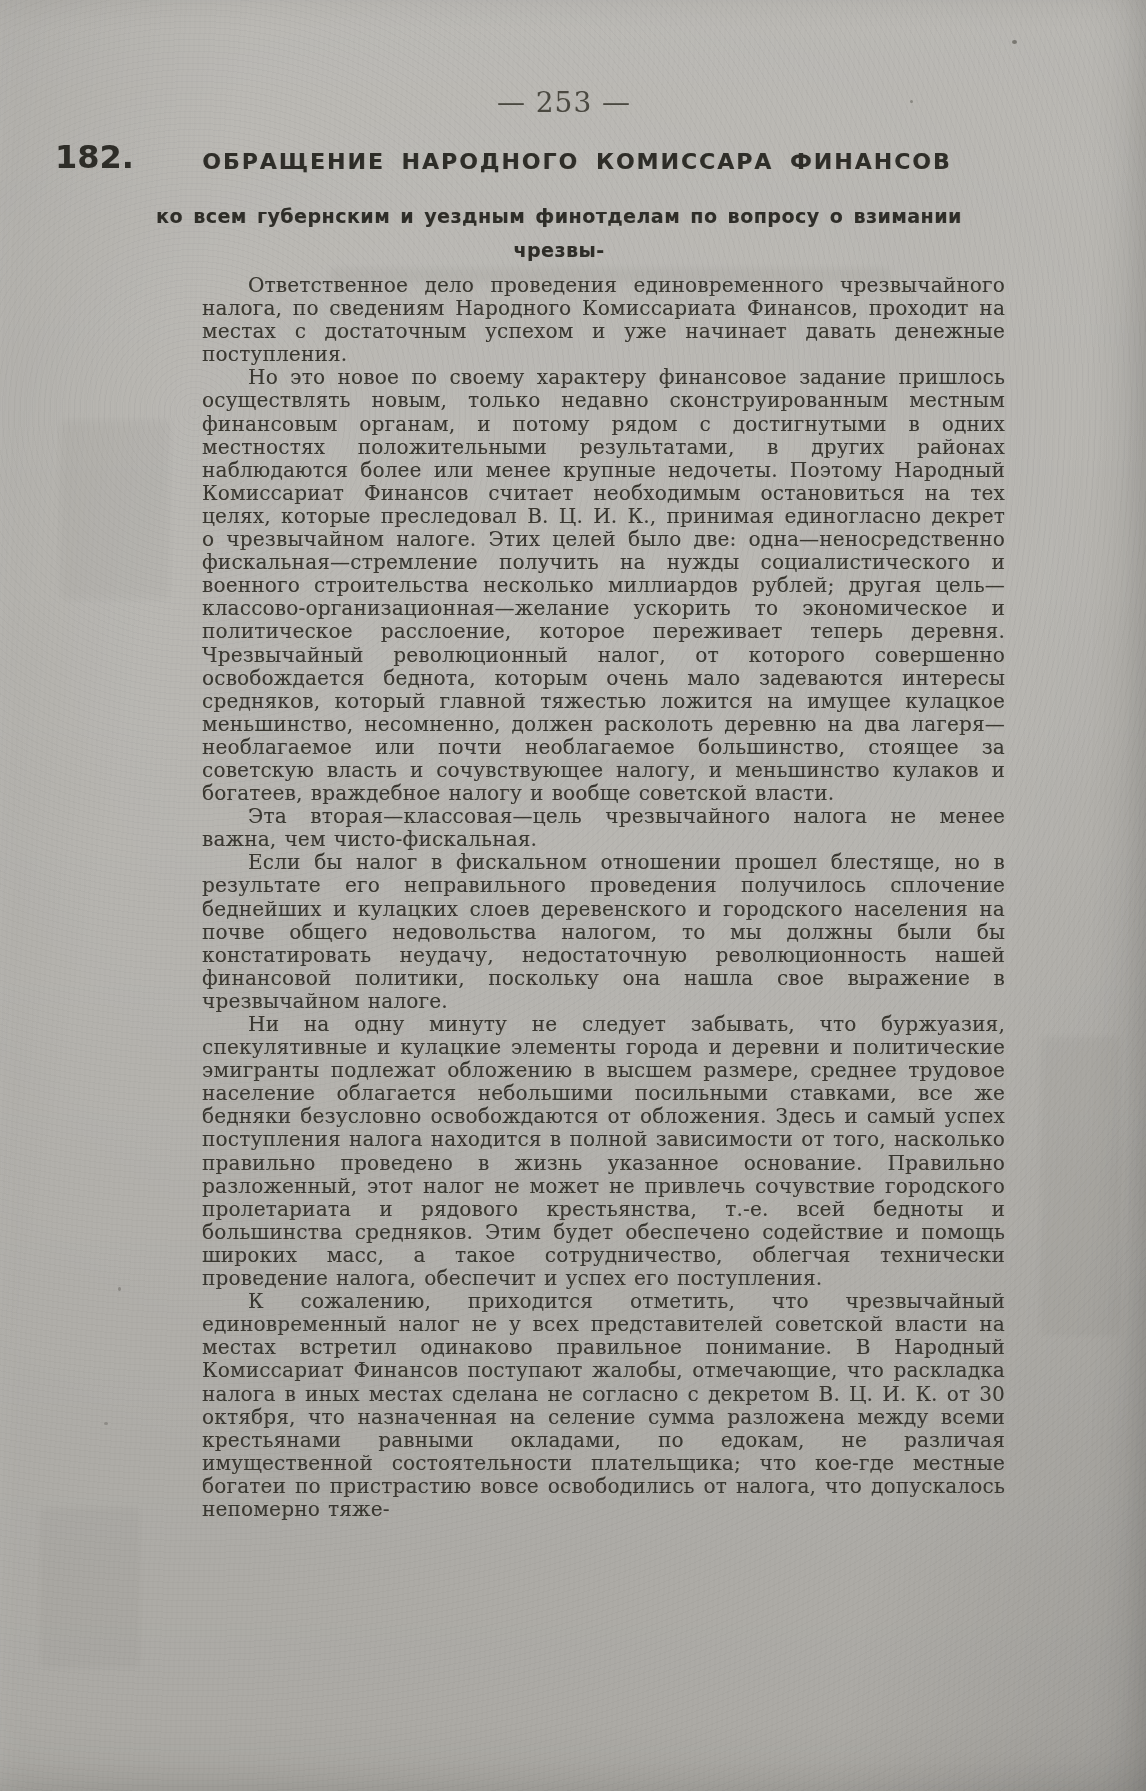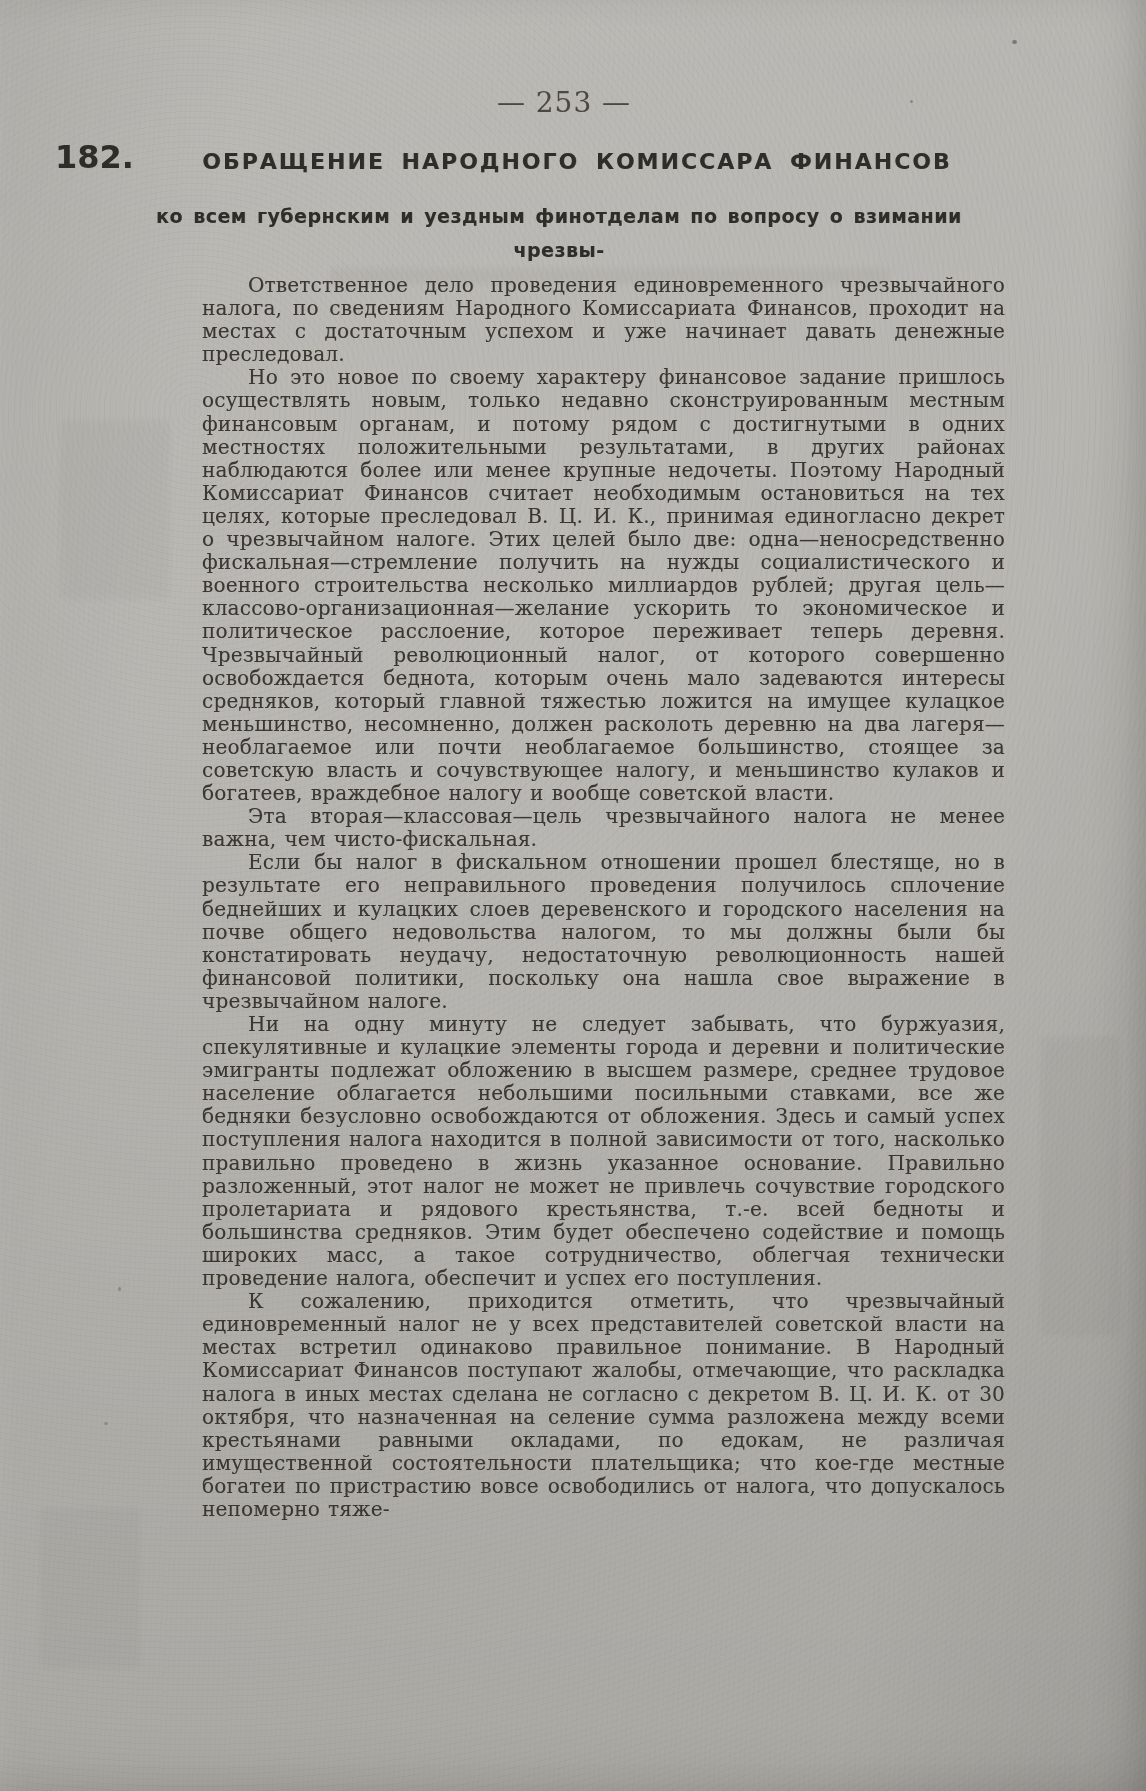--- a/index.html
+++ b/index.html
@@ -91,21 +91,21 @@
 
   <div class="itemno">182.</div>
 
   <h1 class="title">ОБРАЩЕНИЕ НАРОДНОГО КОМИССАРА ФИНАНСОВ</h1>
 
   <div class="subtitle">
     <div>ко всем губернским и уездным финотделам по вопросу о взимании чрезвы-</div>
   </div>
 
   <div class="doc-body">
-      <p>Ответственное дело проведения единовременного чрезвычайного налога, по сведениям Народного Комиссариата Финансов, проходит на местах с достаточным успехом и уже начинает давать денежные преследовал.</p>
+      <p>Ответственное дело проведения единовременного чрезвычайного налога, по сведениям Народного Комиссариата Финансов, проходит на местах с достаточным успехом и уже начинает давать денежные поступления.</p>
       <p>Но это новое по своему характеру финансовое задание пришлось осуществлять новым, только недавно сконструированным местным финансовым органам, и потому рядом с достигнутыми в одних местностях положительными результатами, в других районах наблюдаются более или менее крупные недочеты. Поэтому Народный Комиссариат Финансов считает необходимым остановиться на тех целях, которые преследовал В. Ц. И. К., принимая единогласно декрет о чрезвычайном налоге. Этих целей было две: одна—неносредственно фискальная—стремление получить на нужды социалистического и военного строительства несколько миллиардов рублей; другая цель—классово-организационная—желание ускорить то экономическое и политическое расслоение, которое переживает теперь деревня. Чрезвычайный революционный налог, от которого совершенно освобождается беднота, которым очень мало задеваются интересы средняков, который главной тяжестью ложится на имущее кулацкое меньшинство, несомненно, должен расколоть деревню на два лагеря—необлагаемое или почти необлагаемое большинство, стоящее за советскую власть и сочувствующее налогу, и меньшинство кулаков и богатеев, враждебное налогу и вообще советской власти.</p>
       <p>Эта вторая—классовая—цель чрезвычайного налога не менее важна, чем чисто-фискальная.</p>
       <p>Если бы налог в фискальном отношении прошел блестяще, но в результате его неправильного проведения получилось сплочение беднейших и кулацких слоев деревенского и городского населения на почве общего недовольства налогом, то мы должны были бы констатировать неудачу, недостаточную революционность нашей финансовой политики, поскольку она нашла свое выражение в чрезвычайном налоге.</p>
       <p>Ни на одну минуту не следует забывать, что буржуазия, спекулятивные и кулацкие элементы города и деревни и политические эмигранты подлежат обложению в высшем размере, среднее трудовое население облагается небольшими посильными ставками, все же бедняки безусловно освобождаются от обложения. Здесь и самый успех поступления налога находится в полной зависимости от того, насколько правильно проведено в жизнь указанное основание. Правильно разложенный, этот налог не может не привлечь сочувствие городского пролетариата и рядового крестьянства, т.-е. всей бедноты и большинства средняков. Этим будет обеспечено содействие и помощь широких масс, а такое сотрудничество, облегчая технически проведение налога, обеспечит и успех его поступления.</p>
       <p>К сожалению, приходится отметить, что чрезвычайный единовременный налог не у всех представителей советской власти на местах встретил одинаково правильное понимание. В Народный Комиссариат Финансов поступают жалобы, отмечающие, что раскладка налога в иных местах сделана не согласно с декретом В. Ц. И. К. от 30 октября, что назначенная на селение сумма разложена между всеми крестьянами равными окладами, по едокам, не различая имущественной состоятельности плательщика; что кое-где местные богатеи по пристрастию вовсе освободились от налога, что допускалось непомерно тяже-</p>
     </div>
 
   <div class="ghost g1"></div>
   <div class="ghost g2"></div>
   <div class="ghost g3"></div>

